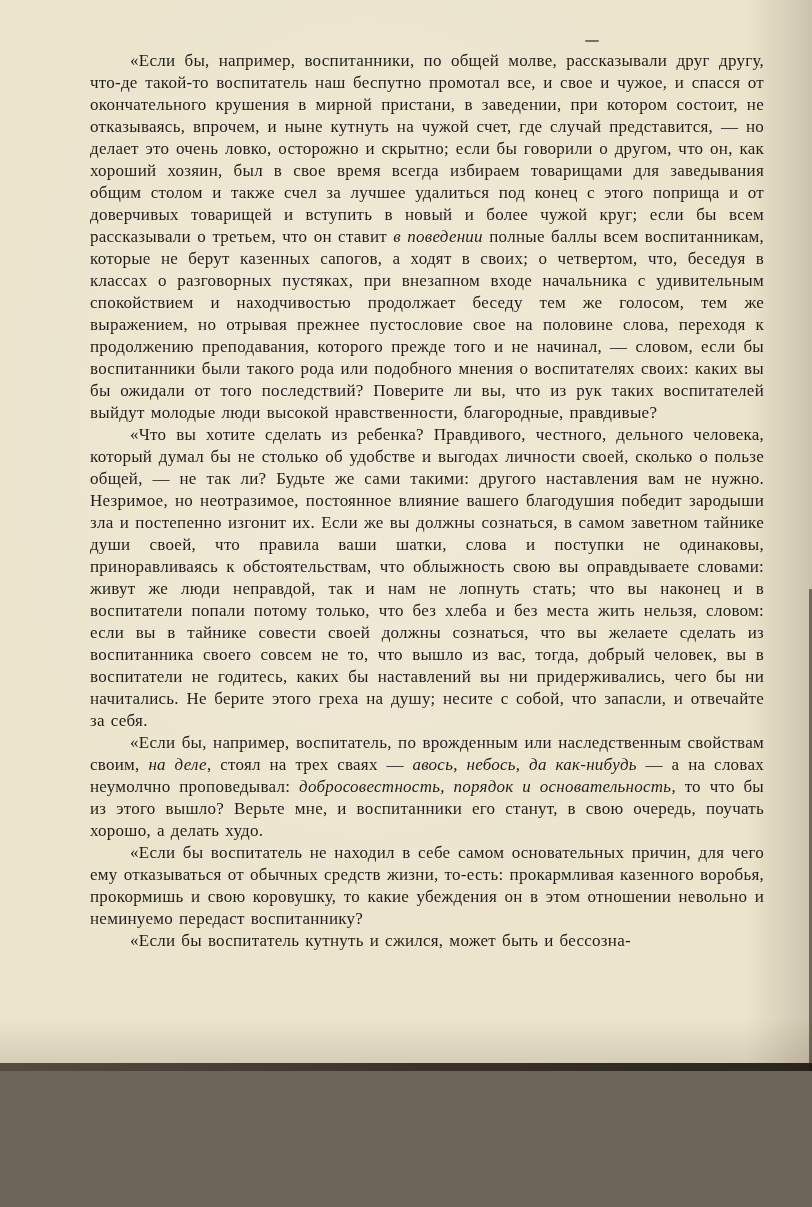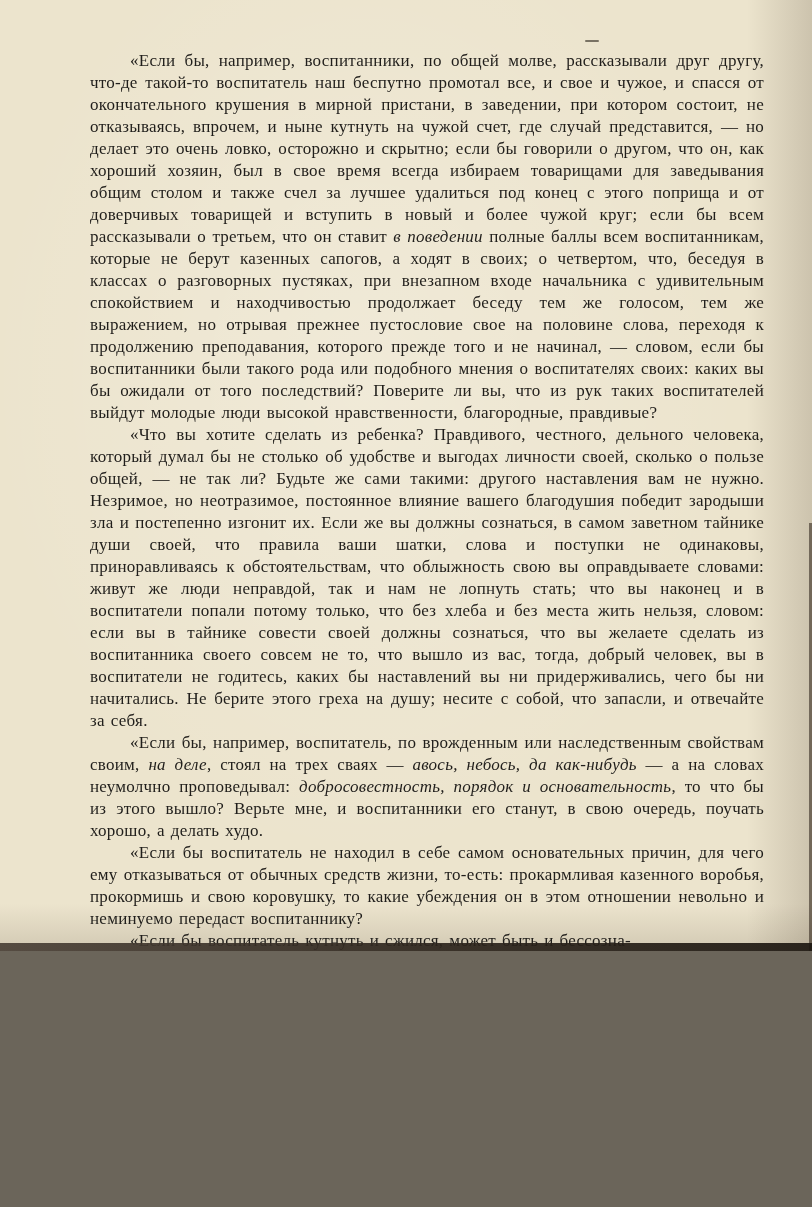--- a/index.html
+++ b/index.html
@@ -3,21 +3,21 @@
 <meta charset="utf-8">
 <style>
   html, body {
     margin: 0;
     padding: 0;
     background: #6b655a;
   }
   .scan-page {
     position: relative;
     width: 812px;
-    height: 951px;
+    height: 1071px;
     margin: 0 auto;
     overflow: hidden;
     background:
       radial-gradient(ellipse at 45% 40%, rgba(255,255,255,0.22), rgba(0,0,0,0) 60%),
       linear-gradient(to right, rgba(0,0,0,0) 92%, rgba(60,45,30,0.18) 100%),
       linear-gradient(to bottom, rgba(0,0,0,0) 95%, rgba(60,45,30,0.15) 100%),
       #ece4cd;
     box-sizing: border-box;
   }
   .text-block {

